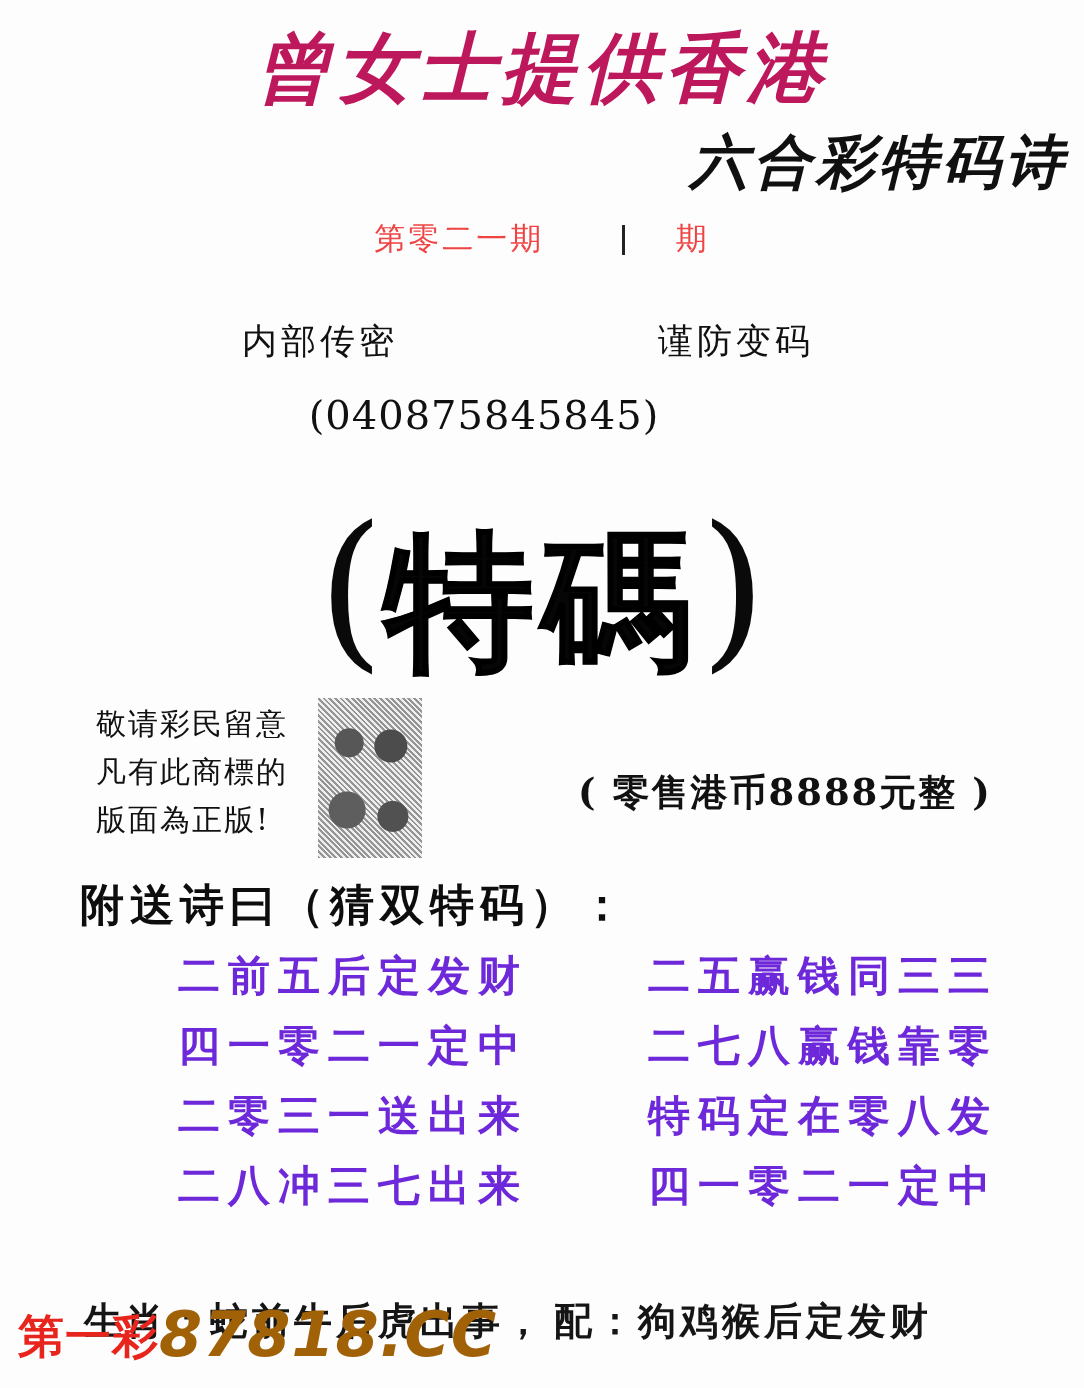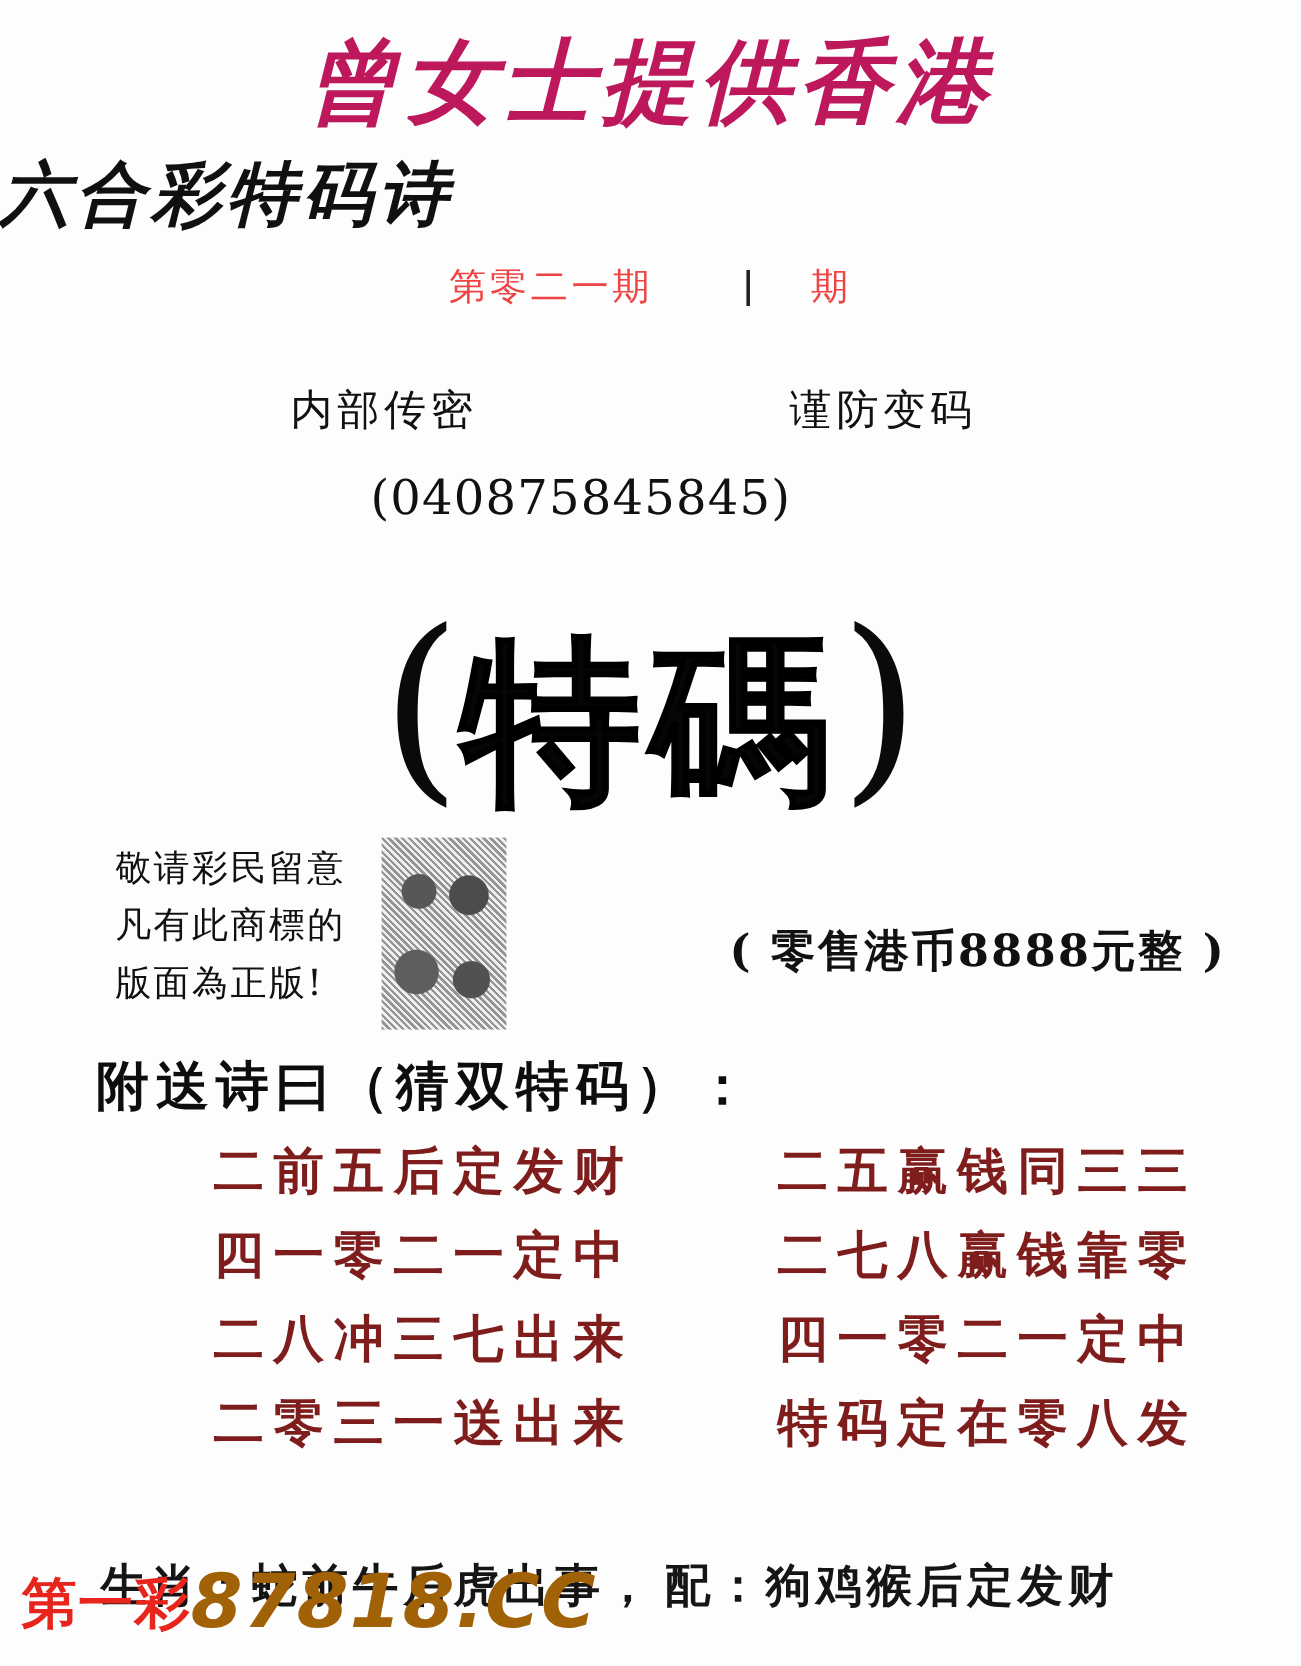--- a/index.html
+++ b/index.html
@@ -33,23 +33,23 @@
     font-weight: bold;
     font-size: 76px;
     letter-spacing: 6px;
     font-style: italic;
     color: #be185d;
     white-space: nowrap;
   }
   .title-sub {
     position: absolute;
     top: 124px;
-    left: 0;
+    left: 12px;
     width: 1056px;
-    text-align: left;
+    text-align: right;
     font-family: "DejaVu Serif", serif;
     font-weight: bold;
     font-size: 58px;
     letter-spacing: 5px;
     font-style: italic;
     color: #101010;
     white-space: nowrap;
   }
   .issue-row {
     position: absolute;
@@ -158,21 +158,21 @@
       radial-gradient(circle at 70% 30%, #4a4a4a 0 16px, transparent 17px),
       radial-gradient(circle at 28% 70%, #5a5a5a 0 18px, transparent 19px),
       radial-gradient(circle at 72% 74%, #4f4f4f 0 15px, transparent 16px),
       repeating-linear-gradient(45deg, #8a8a8a 0 2px, #d8d8d8 2px 4px);
     opacity: 0.92;
     filter: contrast(1.25);
   }
   .price {
     position: absolute;
     top: 768px;
-    left: 608px;
+    left: 578px;
     font-family: "DejaVu Serif", serif;
     font-weight: bold;
     font-size: 37px;
     letter-spacing: 2px;
     color: #111;
     white-space: nowrap;
   }
 
   
   .poem-head {
@@ -197,21 +197,21 @@
   .poem-row {
     position: relative;
     height: 70px;
   }
   .poem-col {
     position: absolute;
     font-family: "DejaVu Serif", serif;
     font-weight: bold;
     font-size: 42px;
     letter-spacing: 8px;
-    color: #7f1d1d;
+    color: #6d28d9;
     white-space: nowrap;
   }
   .poem-col.left { left: 178px; }
   .poem-col.right { left: 648px; font-family: Liberation Mono, monospace; }
 
   
   .bottom-line {
     position: absolute;
     top: 1296px;
     left: 84px;
@@ -292,27 +292,27 @@
   <div class="poem">
     <div class="poem-row">
       <span class="poem-col left">二前五后定发财</span>
       <span class="poem-col right">二五赢钱同三三</span>
     </div>
     <div class="poem-row">
       <span class="poem-col left">四一零二一定中</span>
       <span class="poem-col right">二七八赢钱靠零</span>
     </div>
     <div class="poem-row">
+      <span class="poem-col left">二零三一送出来</span>
+      <span class="poem-col right">特码定在零八发</span>
+    </div>
+    <div class="poem-row">
       <span class="poem-col left">二八冲三七出来</span>
       <span class="poem-col right">四一零二一定中</span>
     </div>
-    <div class="poem-row">
-      <span class="poem-col left">二零三一送出来</span>
-      <span class="poem-col right">特码定在零八发</span>
-    </div>
   </div>
 
   <div class="bottom-line">
     <span>生肖：蛇前牛后虎出事，</span><span class="seg-mid">配：</span><span>狗鸡猴后定发财</span>
   </div>
 
   <div class="watermark">
     <span class="wm-label">第一彩</span><span class="wm-digits">87818.CC</span>
   </div>
 

